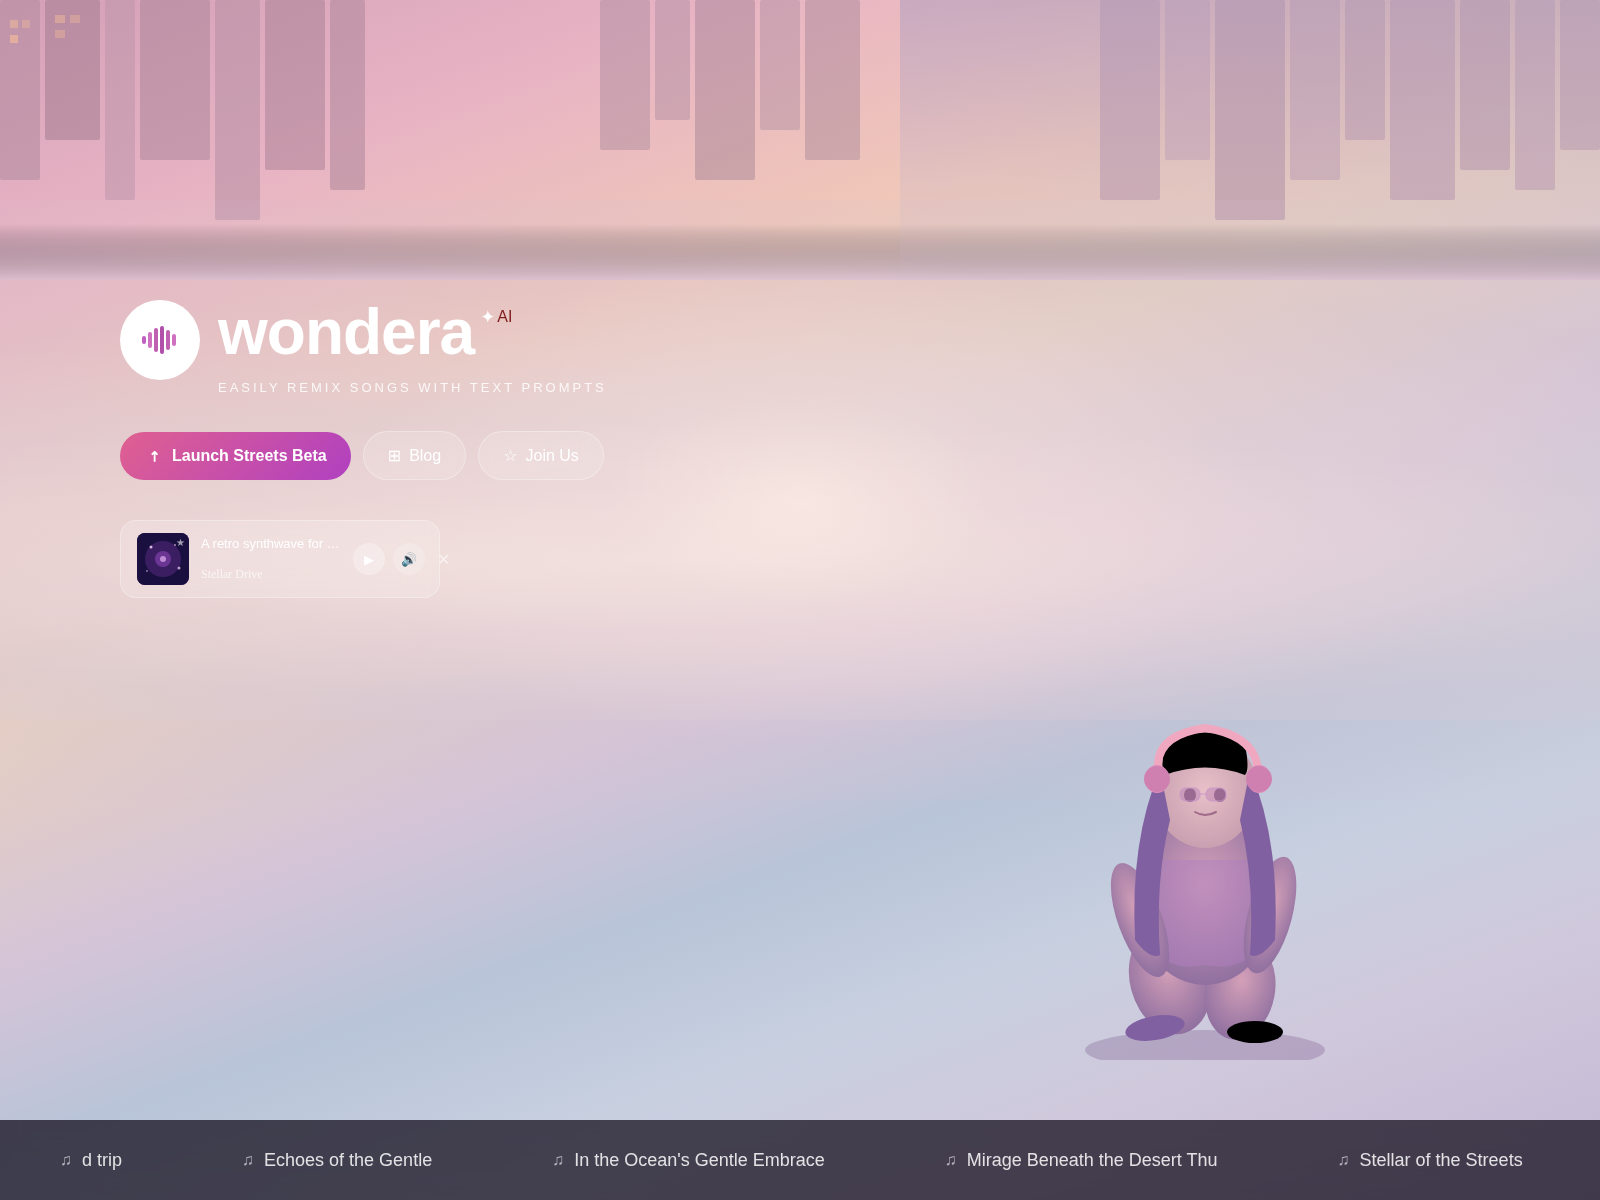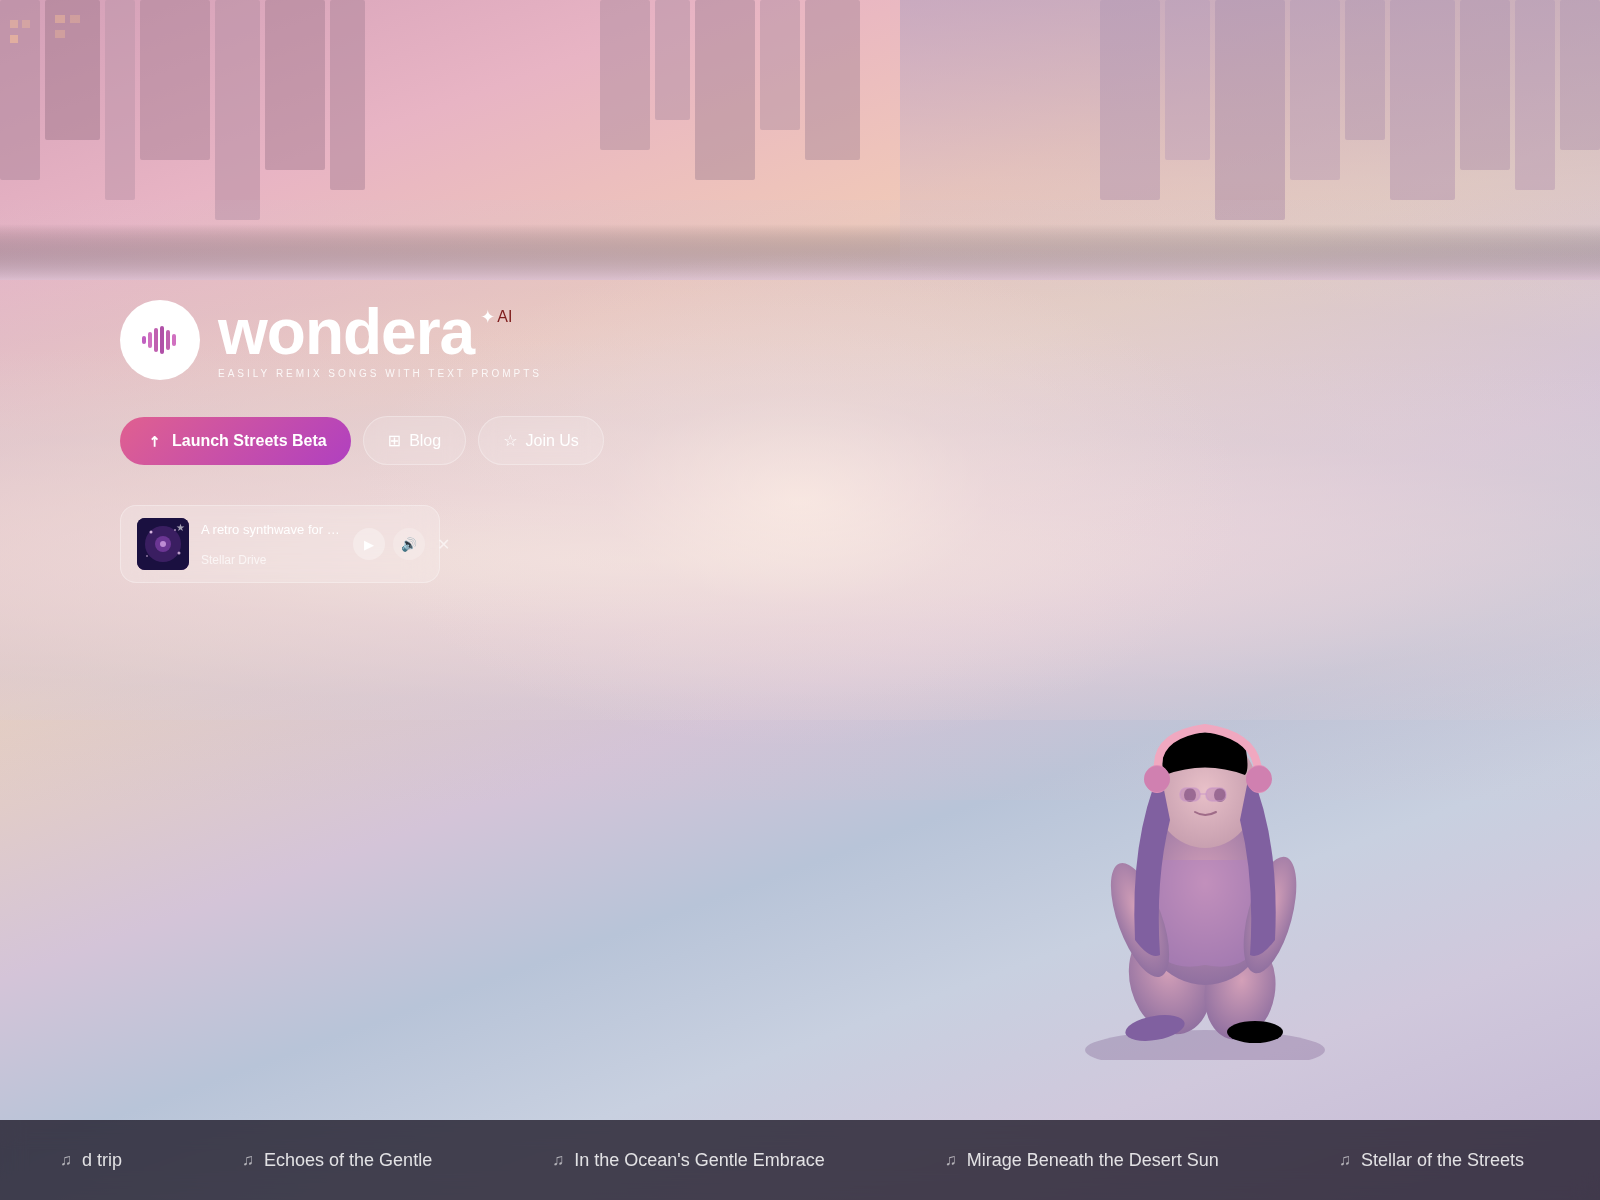--- a/index.html
+++ b/index.html
@@ -152,25 +152,25 @@
       font-size: 18px;
     }
 
     .logo-ai-badge .ai-text {
       color: #7f1d1d;
       font-size: 16px;
       font-weight: 500;
     }
 
     .logo-tagline {
-      font-size: 10px;
+      font-size: 13px;
       color: rgba(255,255,255,0.85);
       letter-spacing: 3px;
       text-transform: uppercase;
-      margin-top: 4px;
+      margin-top: 16px;
     }
 
     
     .buttons-row {
       display: flex;
       align-items: center;
       gap: 12px;
       margin-top: 36px;
     }
 
@@ -267,20 +267,21 @@
       white-space: nowrap;
       overflow: hidden;
       text-overflow: ellipsis;
       max-width: 140px;
     }
 
     .player-artist {
       font-size: 12px;
       color: rgba(255,255,255,0.7);
       margin-top: 16px;
+      font-family: Liberation Serif, serif;
     }
 
     .player-controls {
       display: flex;
       align-items: center;
       gap: 8px;
     }
 
     .ctrl-btn {
       width: 32px;
@@ -576,21 +577,21 @@
     <div class="marquee-item">
       <span class="note-icon">♫</span>
       <span>Echoes of the Gentle</span>
     </div>
     <div class="marquee-item">
       <span class="note-icon">♫</span>
       <span>In the Ocean's Gentle Embrace</span>
     </div>
     <div class="marquee-item">
       <span class="note-icon">♫</span>
-      <span>Mirage Beneath the Desert Sun</span>
+      <span>Mirage Beneath the Desert Thu</span>
     </div>
     <div class="marquee-item">
       <span class="note-icon">♫</span>
       <span>Stellar of the Streets</span>
     </div>
     <div class="marquee-item">
       
       
     </div>
 

